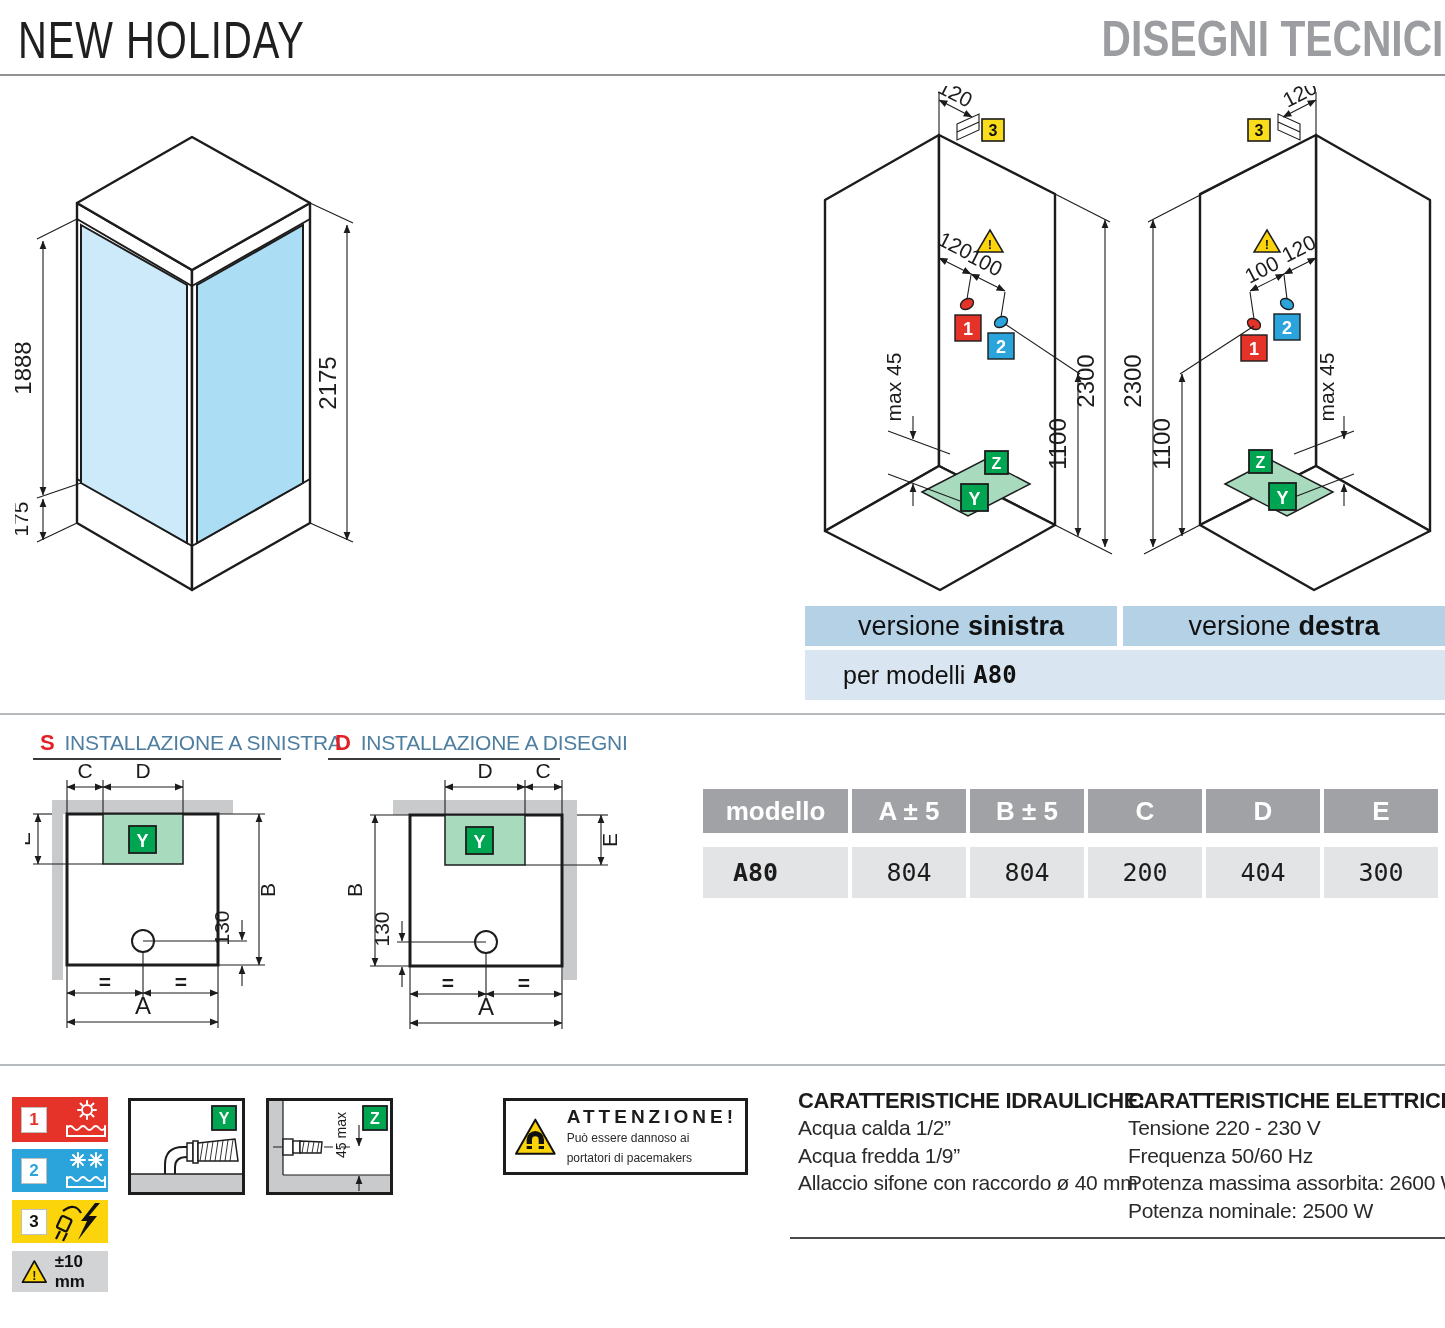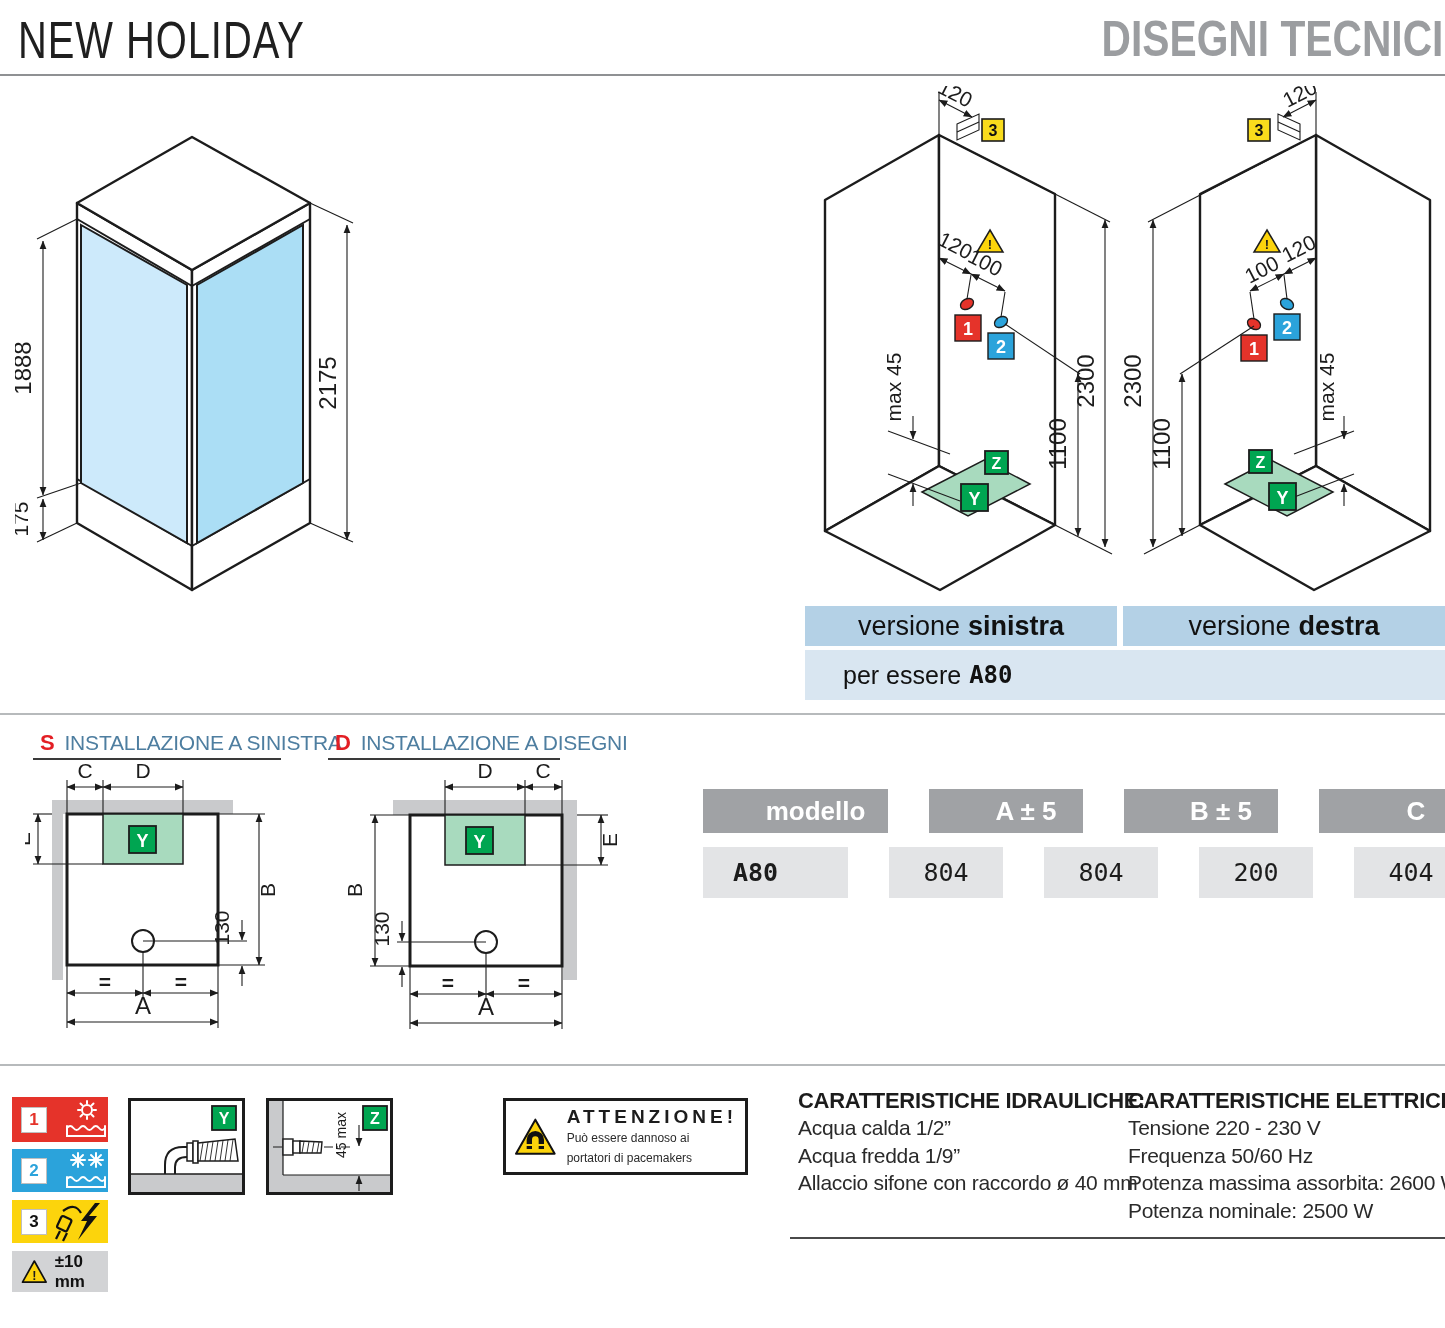--- a/index.html
+++ b/index.html
@@ -26,25 +26,25 @@
   
   .plan-title{font-size:21px;color:#4e7ea0;letter-spacing:-0.2px;white-space:nowrap;}
   .plan-title .mk{color:#e31e24;font-weight:bold;font-size:22px;margin-right:10px;}
   .tunder{height:0;border-top:2px solid #3a3a3a;}
 
   
   .spec-table{display:flex;flex-direction:column;}
   .trow{display:flex;}
   .tcell{display:flex;align-items:center;justify-content:center;margin-right:4px;}
   .tcell:last-child{margin-right:0;}
-  .thead .tcell{background:#a0a2a5;color:#fff;font-weight:bold;font-size:26px;height:44px;padding-left:40px;}
+  .thead .tcell{background:#a0a2a5;color:#fff;font-weight:bold;font-size:26px;height:44px;}
   .tdata .tcell{background:#e3e4e6;color:#1c1c1c;font-size:25px;height:51px;
         font-family:"DejaVu Sans Mono",monospace;}
   .tdata .tcell.model{justify-content:flex-start;padding-left:30px;box-sizing:border-box;font-weight:bold;}
-  .w-model{width:145px;} .w-col{width:114px;margin-left:37px;}
+  .w-model{width:145px;} .w-col{width:114px;}
   .tgap{height:14px;}
 
   
   .lbox{display:flex;align-items:center;width:96px;box-sizing:border-box;}
   .numsq{width:24px;height:24px;background:#fff;display:flex;align-items:center;justify-content:center;
         font-weight:bold;font-size:17px;margin-left:9px;flex:0 0 auto;border:1px solid rgba(0,0,0,0.25);}
   .lred{background:#e5332a;} .lred .numsq{color:#e5332a;}
   .lblue{background:#2ba3db;} .lblue .numsq{color:#2ba3db;}
   .lyellow{background:#fcd40c;} .lyellow .numsq{color:#111;}
   .lgray{background:#d2d3d5;}
@@ -245,21 +245,21 @@
 
   <div class="abs vbar" style="left:805px;top:606px;width:312px;">
     <span>versione</span>
     <b>sinistra</b>
   </div>
   <div class="abs vbar" style="left:1123px;top:606px;width:322px;">
     <span>versione</span>
     <b>destra</b>
   </div>
   <div class="abs mbar" style="left:805px;top:650px;width:640px;">
-    <span>per essere</span>
+    <span>per modelli</span>
     <b>A80</b>
   </div>
 
   <div class="abs divider" style="left:0;top:713px;width:1445px;"></div>
 
   <div class="abs plan-title" style="left:40px;top:730px;">
     <span class="mk">S</span><span>INSTALLAZIONE A SINISTRA</span>
   </div>
   <div class="abs tunder" style="left:33px;top:758px;width:248px;"></div>
 

